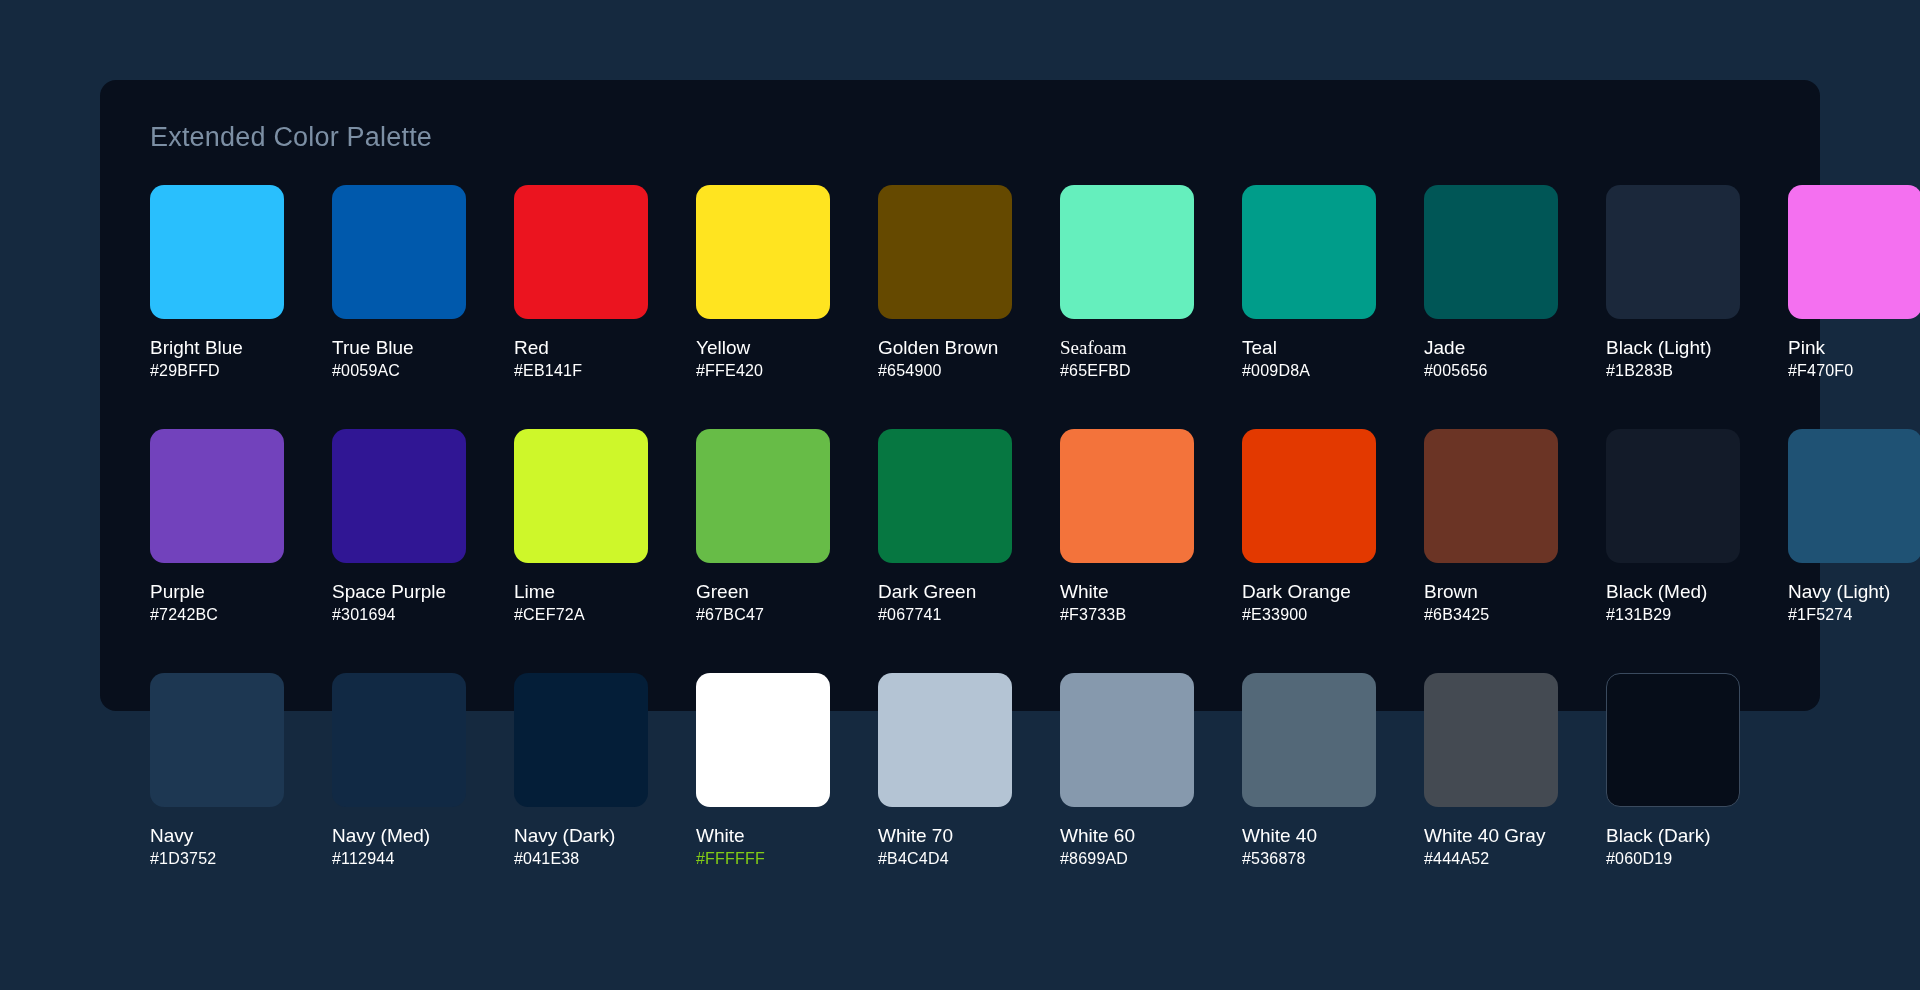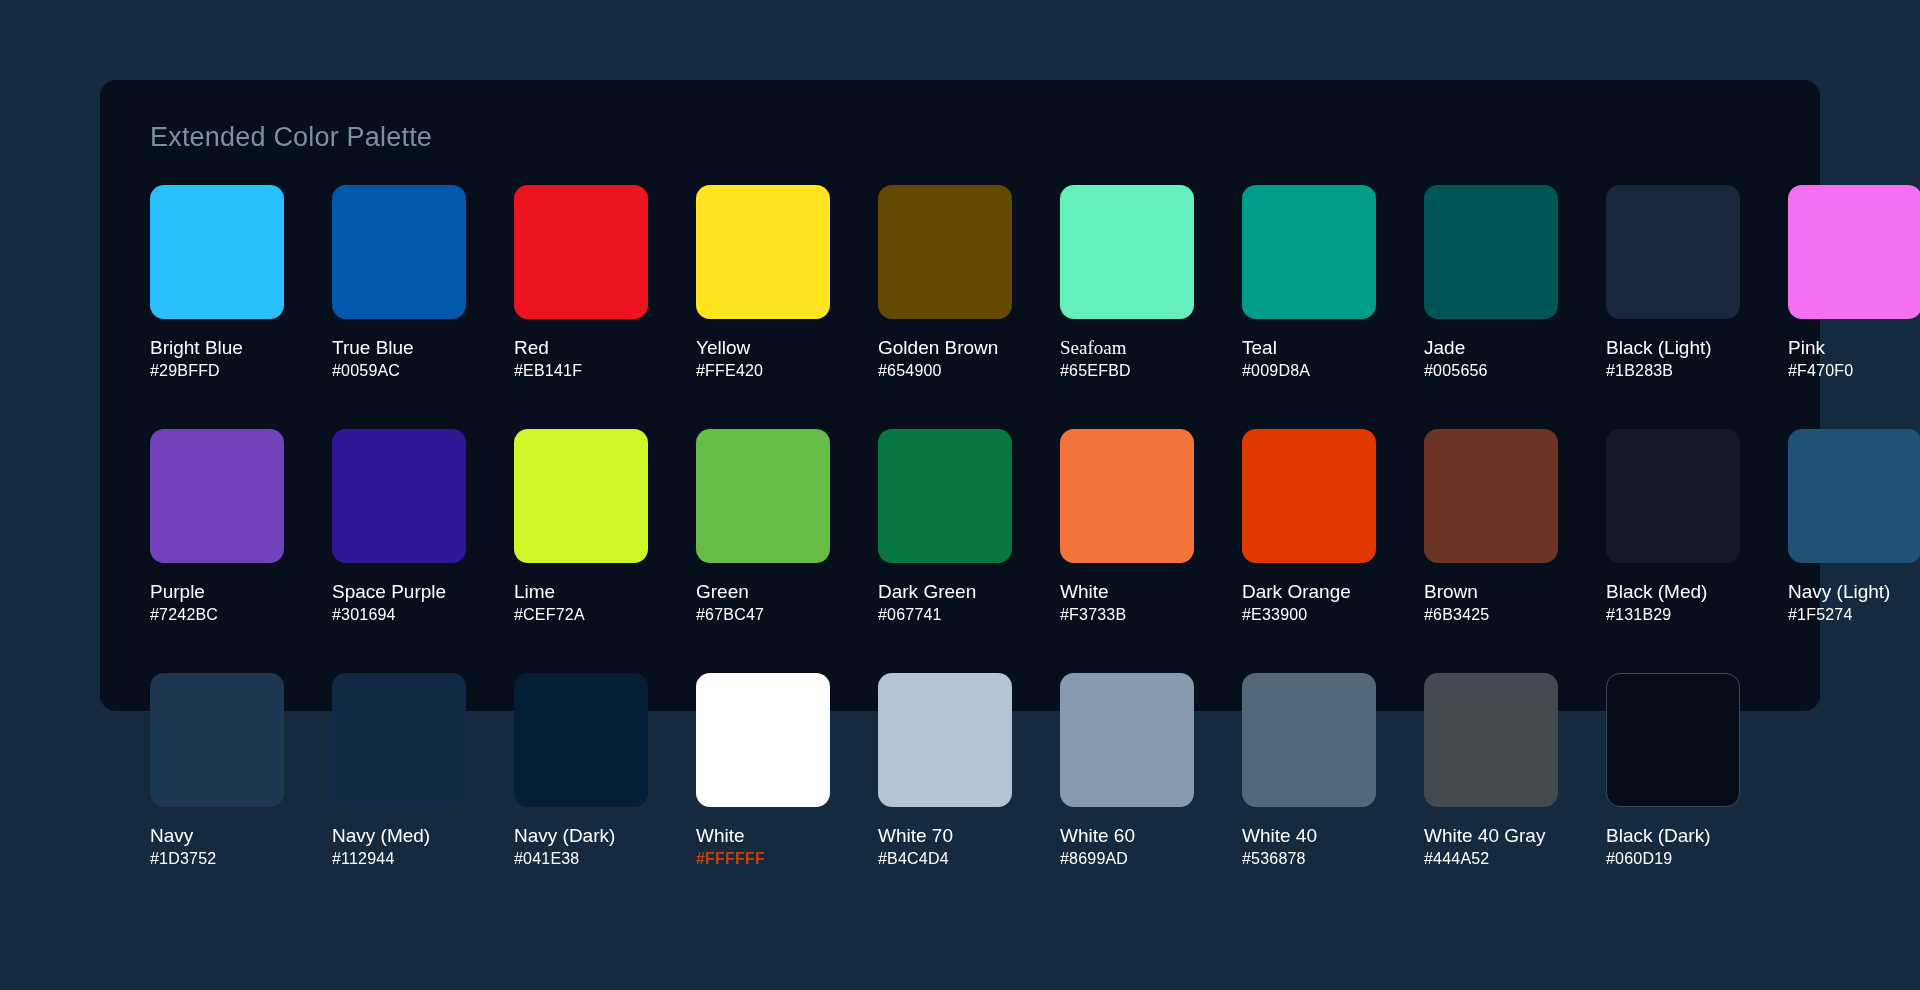--- a/index.html
+++ b/index.html
@@ -249,21 +249,21 @@
         <div class="swatch-chip" style="background: rgb(4, 30, 56);"></div>
         <div class="swatch-meta">
           <div class="swatch-name" style="color: rgb(255, 255, 255);">Navy (Dark)</div>
           <div class="swatch-hex" style="color: rgb(255, 255, 255);">#041E38</div>
         </div>
       </div>
       <div class="swatch-cell">
         <div class="swatch-chip" style="background: rgb(255, 255, 255);"></div>
         <div class="swatch-meta">
           <div class="swatch-name" style="color: rgb(255, 255, 255);">White</div>
-          <div class="swatch-hex" style="color: #c2410c; font-weight: bold;">#FFFFFF</div>
+          <div class="swatch-hex" style="color: #84cc16;">#FFFFFF</div>
         </div>
       </div>
       <div class="swatch-cell">
         <div class="swatch-chip" style="background: rgb(180, 196, 212);"></div>
         <div class="swatch-meta">
           <div class="swatch-name" style="color: rgb(255, 255, 255);">White 70</div>
           <div class="swatch-hex" style="color: rgb(255, 255, 255);">#B4C4D4</div>
         </div>
       </div>
       <div class="swatch-cell">

